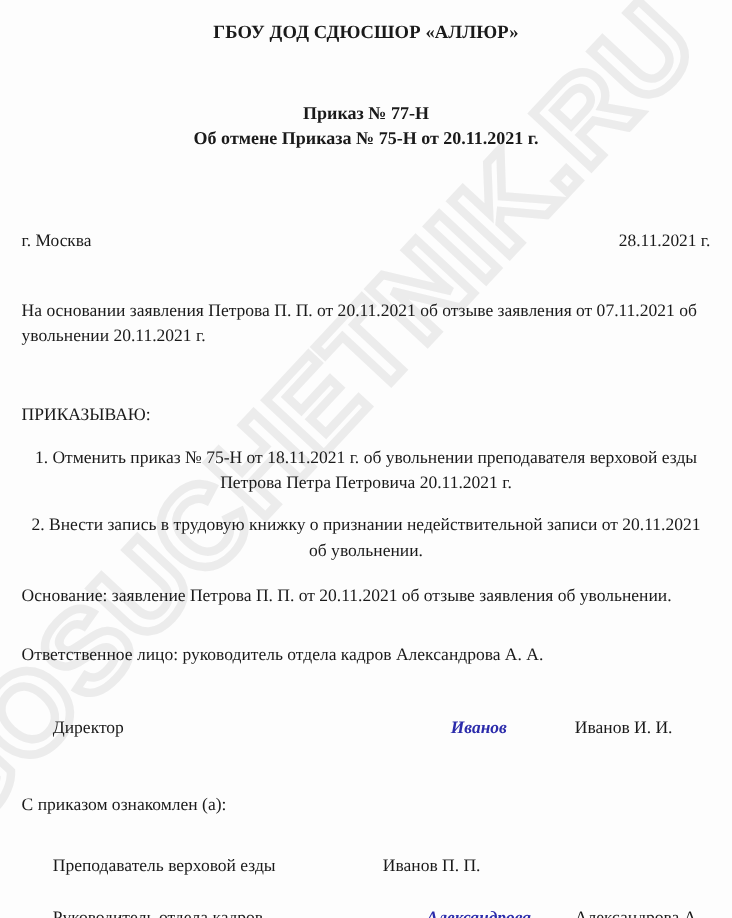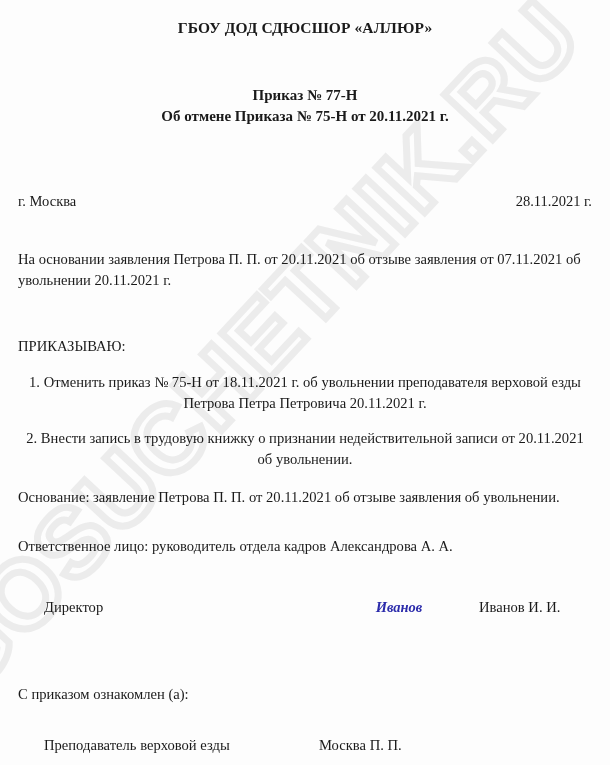--- a/index.html
+++ b/index.html
@@ -81,21 +81,21 @@
   .para {
     font-size: 14.6px;
     line-height: 1.44;
     margin-top: 0;
   }
   .para.basis      { margin-top: 39px; }
   .para.order-head { margin-top: 45px; }
   .para.point      { margin-top: 0; text-align: center; }
   .para.reason     { margin-top: 17px; }
   .para.responsible{ margin-top: 28px; }
-  .para.ack        { margin-top: 66px; }
+  .para.ack        { margin-top: 43px; }
 
   
   .sig-block { margin-top: 40px; }
   .sig-row {
     display: flex;
     align-items: baseline;
     font-size: 14.6px;
     line-height: 1.4;
   }
   .sig-row + .sig-row { margin-top: 26px; }
@@ -155,21 +155,21 @@
       <span class="sig-mark">Иванов</span>
       <span class="sig-name">Иванов И. И.</span>
     </div>
   </div>
 
   <p class="para ack">С приказом ознакомлен (а):</p>
 
   <div class="sig-block ack-block">
     <div class="sig-row">
       <span class="sig-role">Преподаватель верховой езды</span>
-      <span class="sig-name">Москва П. П.</span>
+      <span class="sig-name">Иванов П. П.</span>
     </div>
     <div class="sig-row">
       <span class="sig-role">Руководитель отдела кадров</span>
       <span class="sig-mark">Александрова</span>
       <span class="sig-name">Александрова А. А.</span>
     </div>
   </div>
 
 </div>
 

